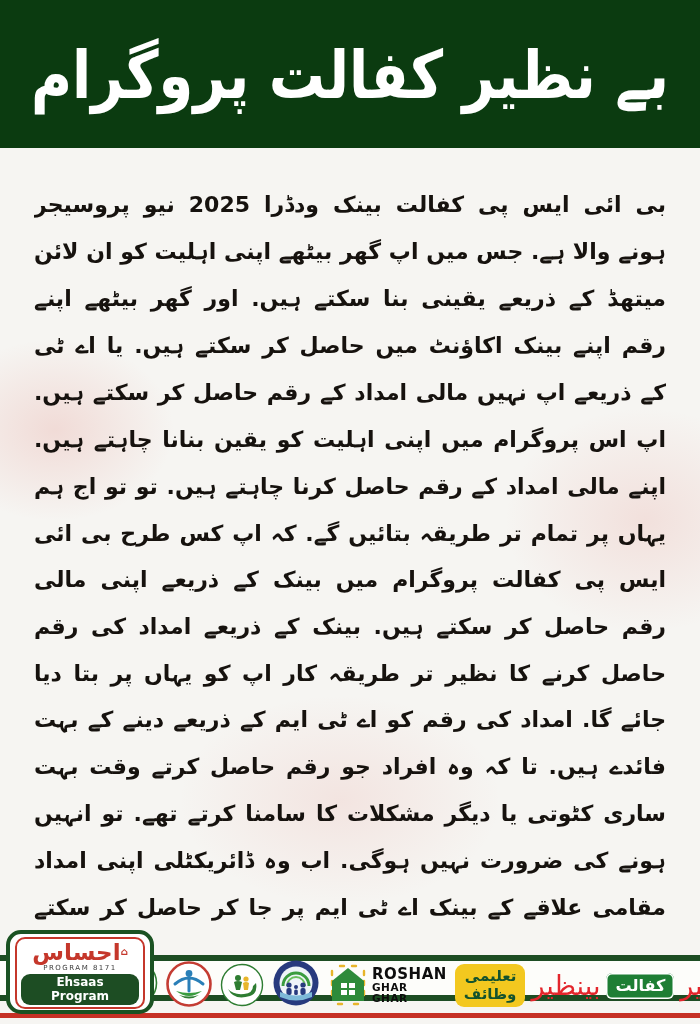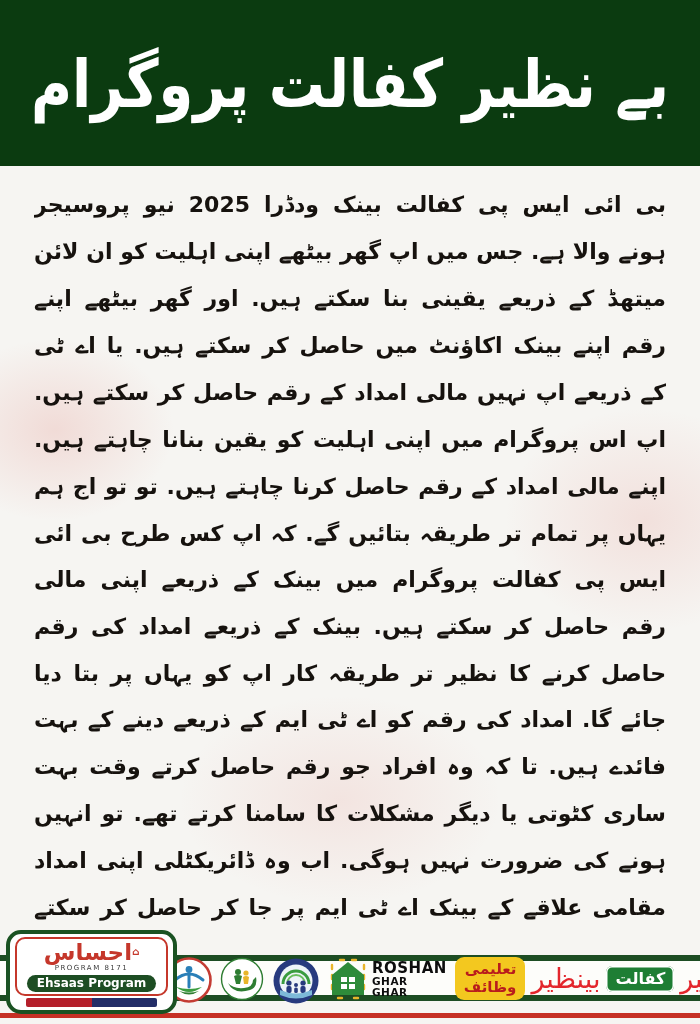--- a/index.html
+++ b/index.html
@@ -12,21 +12,21 @@
     overflow: hidden;
     background:
       radial-gradient(ellipse 170px 130px at 55px 430px,  rgba(220,115,105,.20), transparent 70%),
       radial-gradient(ellipse 200px 160px at 645px 520px, rgba(220,115,105,.16), transparent 70%),
       radial-gradient(ellipse 230px 150px at 340px 800px, rgba(220,115,105,.13), transparent 70%),
       #f6f5f2;
   }
 
   
   .header {
-    position: absolute; top:0; left:0; right:0; height:166px;
+    position: absolute; top:0; left:0; right:0; height:148px;
     background:#0b3b10;
     display:flex; align-items:center; justify-content:center;
   }
   .header h1 {
     color:#ffffff; direction:rtl;
     font-size:56px; font-weight:700; letter-spacing:1px;
     transform: scaleY(1.18);
     white-space:nowrap;
   }
 
@@ -47,27 +47,27 @@
   .footer { position:absolute; left:0; top:948px; width:700px; height:76px; }
   .strip {
     position:absolute; top:7px; left:0; right:0; height:46px;
     background:#fdfdfa;
     border-top:6px solid #1d4d23; border-bottom:6px solid #1d4d23;
   }
   .redline { position:absolute; top:65px; left:0; right:0; height:5px; background:#c63125; }
 
   .logos {
     position:absolute; top:9px; left:110px; right:5px; height:50px;
-    display:flex; align-items:flex-start; gap:8px;
+    display:flex; align-items:flex-end; gap:8px;
   }
   .logo-svg { flex:0 0 auto; display:block; }
 
   
   .ehsaas {
-    position:absolute; left:6px; top:-18px; width:171px; height:84px;
+    position:absolute; left:6px; top:-18px; width:148px; height:84px;
     background:#fff; border:4px solid #1a5222; border-radius:15px;
     padding:3px 5px 2px 5px; z-index:5;
     display:flex; flex-direction:column;
   }
   .ehsaas-card {
     border:2.5px solid #c5372b; border-radius:10px;
     text-align:center; padding:1px 4px 2px 4px; background:#fff;
   }
   .ehsaas-urdu { color:#c5372b; font-size:23px; font-weight:700; line-height:24px; direction:rtl; }
   .ehsaas-house { font-size:10px; color:#c5372b; vertical-align:top; }
@@ -91,21 +91,21 @@
   .programs {
     margin-left:auto; direction:rtl;
     display:flex; align-items:center; gap:6px;
   }
   .benazir-word { color:#e3262c; font-size:27px; font-weight:400; }
   .badge-kafalat {
     background:#1e7e34; color:#fff; font-size:16px; font-weight:700;
     padding:3px 9px 4px 9px; border-radius:6px; box-shadow:0 0 0 1.5px #fff inset;
   }
   .badge-taleemi {
-    background:#f3c81f; color:#b91c1c; font-size:15px; font-weight:900;
+    background:#f3c81f; color:#14532d; font-size:15px; font-weight:900;
     padding:3px 9px 4px 9px; border-radius:9px;
   }
 </style>
 </head>
 <body>
 
 <div class="page">
 
   <header class="header">
     <h1>بے نظیر کفالت پروگرام</h1>

